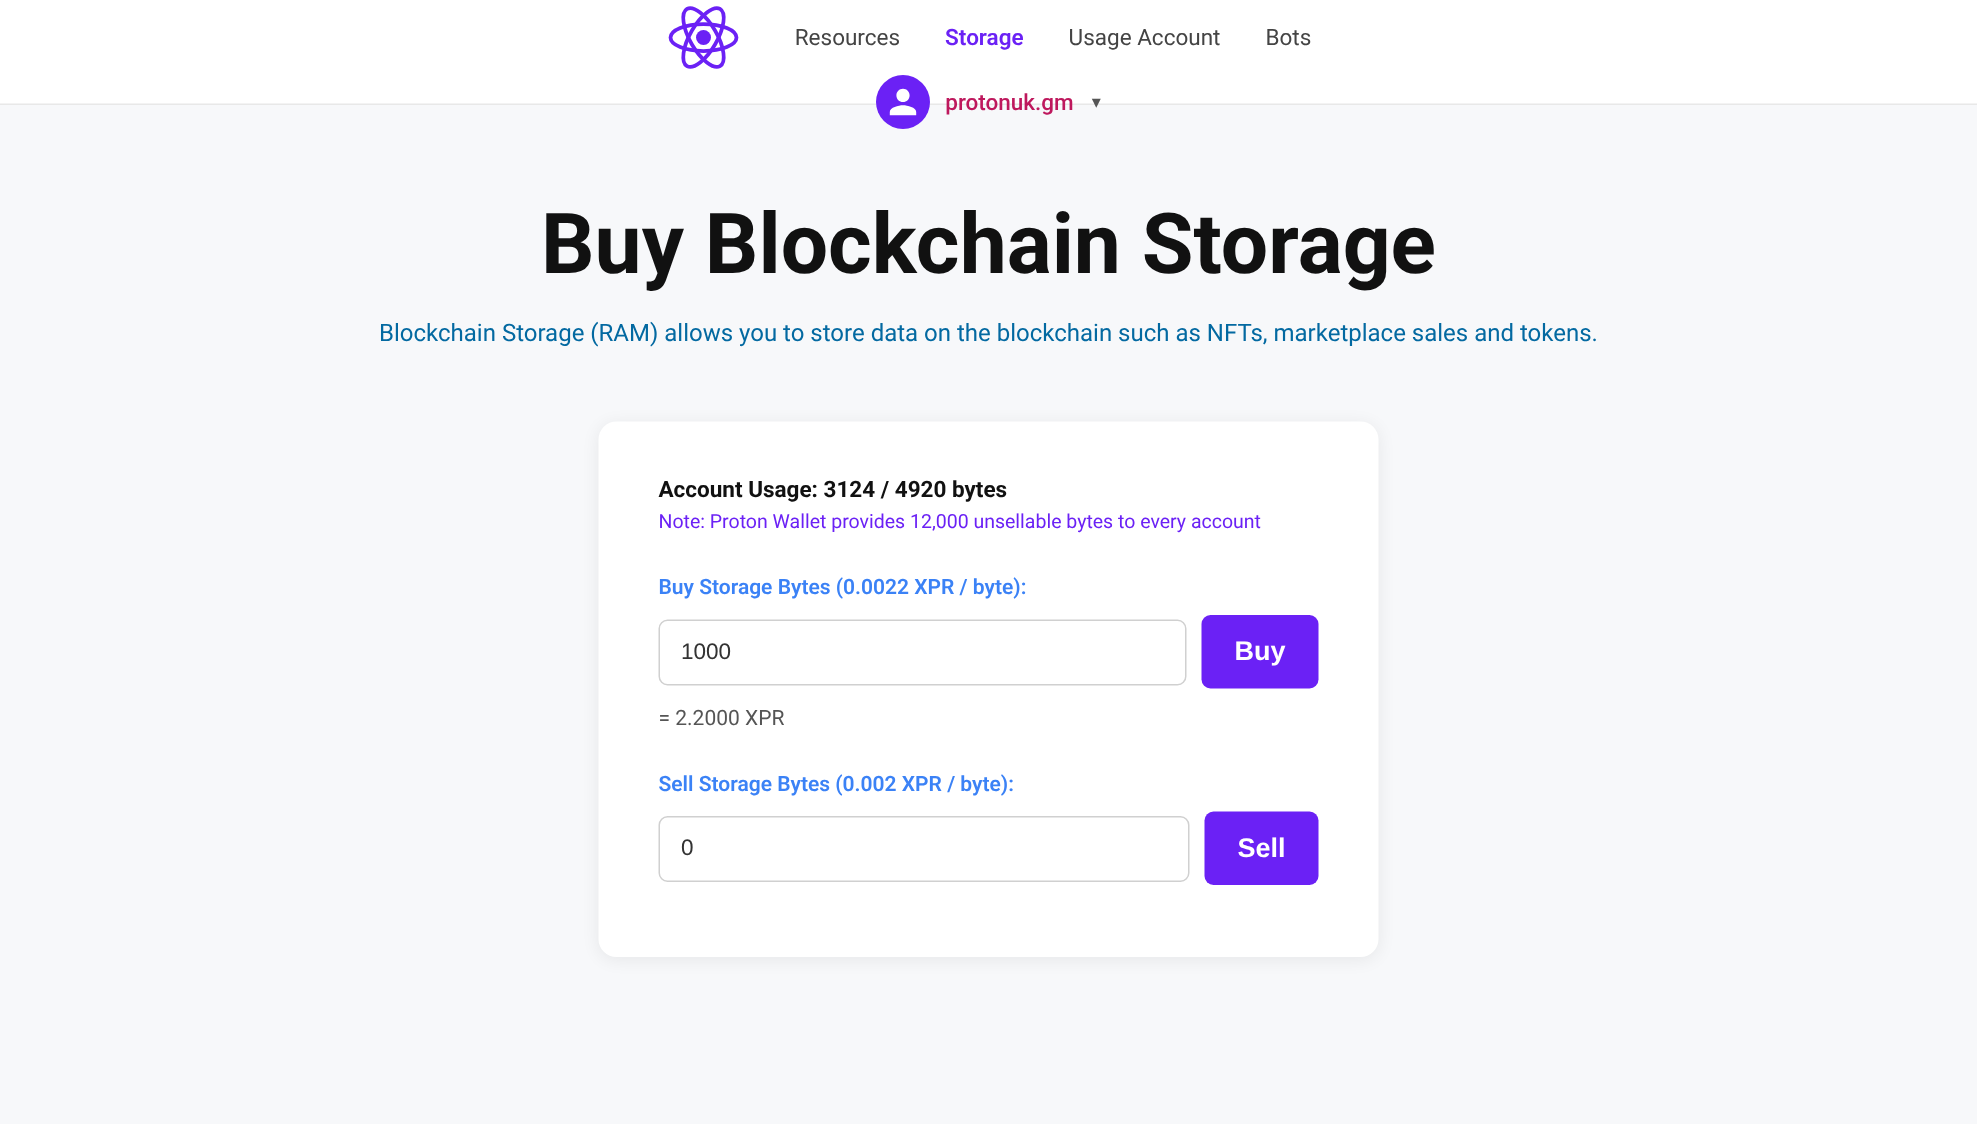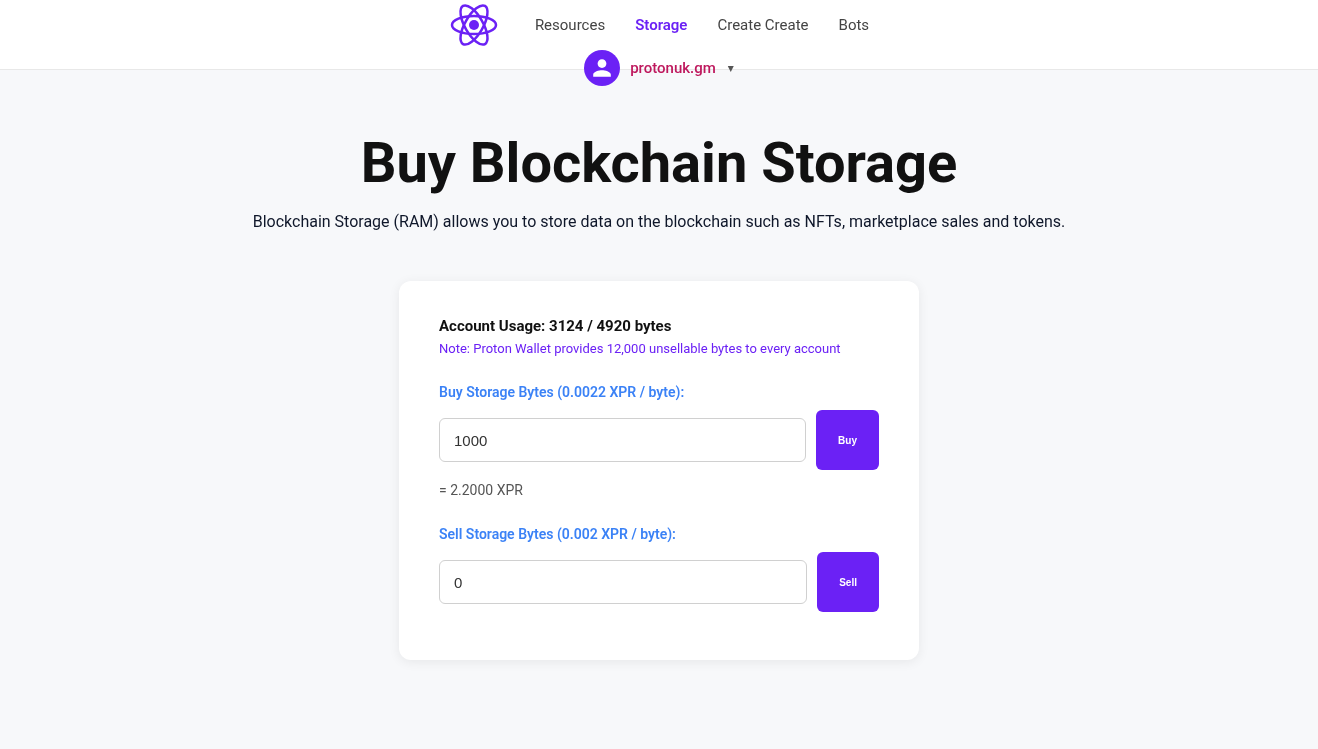--- a/index.html
+++ b/index.html
@@ -104,21 +104,21 @@
     .page-title {
       font-size: 56px;
       font-weight: 700;
       color: #111;
       text-align: center;
       margin-bottom: 16px;
     }
 
     .page-subtitle {
       font-size: 16px;
-      color: #0f172a;
+      color: #0369a1;
       text-align: center;
       margin-bottom: 50px;
     }
 
     
     .storage-card {
       background: #ffffff;
       border-radius: 12px;
       padding: 36px 40px;
       width: 520px;
@@ -162,23 +162,23 @@
       color: #333;
       outline: none;
       background: #fff;
     }
 
     .btn-primary {
       background: #6b21f5;
       color: #fff;
       border: none;
       border-radius: 6px;
-      height: 60px;
+      height: 49px;
       padding: 0 22px;
-      font-size: 10px;
+      font-size: 18px;
       font-weight: 600;
       cursor: pointer;
       white-space: nowrap;
     }
 
     .xpr-equivalent {
       font-size: 14px;
       color: #555;
       margin-bottom: 28px;
     }
@@ -192,21 +192,21 @@
     <svg class="nav-logo" viewBox="0 0 50 50" xmlns="http://www.w3.org/2000/svg">
       <circle cx="25" cy="25" r="5" fill="#6b21f5"></circle>
       <ellipse cx="25" cy="25" rx="22" ry="9" fill="none" stroke="#6b21f5" stroke-width="2.5"></ellipse>
       <ellipse cx="25" cy="25" rx="22" ry="9" fill="none" stroke="#6b21f5" stroke-width="2.5" transform="rotate(60 25 25)"></ellipse>
       <ellipse cx="25" cy="25" rx="22" ry="9" fill="none" stroke="#6b21f5" stroke-width="2.5" transform="rotate(120 25 25)"></ellipse>
     </svg>
 
     <div class="nav-links">
       <a class="nav-link">Resources</a>
       <a class="nav-link active">Storage</a>
-      <a class="nav-link">Create Create</a>
+      <a class="nav-link">Usage Account</a>
       <a class="nav-link">Bots</a>
     </div>
   </div>
 
   <div class="navbar-right">
     <div class="user-avatar">
       <svg viewBox="0 0 24 24" xmlns="http://www.w3.org/2000/svg">
         <path d="M12 12c2.7 0 4.8-2.1 4.8-4.8S14.7 2.4 12 2.4 7.2 4.5 7.2 7.2 9.3 12 12 12zm0 2.4c-3.2 0-9.6 1.6-9.6 4.8v2.4h19.2v-2.4c0-3.2-6.4-4.8-9.6-4.8z"></path>
       </svg>
     </div>

